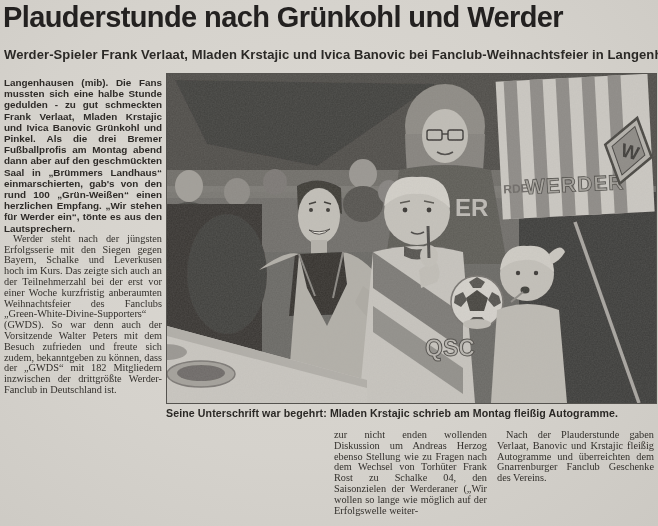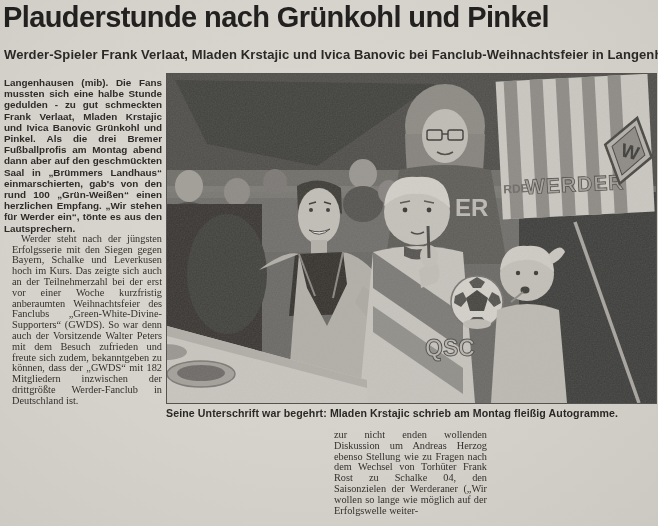--- a/index.html
+++ b/index.html
@@ -14,21 +14,21 @@
     font-family:"Liberation Sans",sans-serif;font-weight:bold;
     font-size:29px;letter-spacing:-0.6px;color:#232120;white-space:nowrap;
   }
   .subheadline{
     position:absolute;left:4px;top:47px;width:650px;margin:0;
     font-family:"Liberation Sans",sans-serif;font-weight:bold;
     font-size:13px;color:#2b2926;white-space:nowrap;letter-spacing:0.1px;
   }
   .col{position:absolute;text-align:justify;hyphens:auto;-webkit-hyphens:auto;}
   .col p{margin:0;font-family:"Liberation Serif",serif;font-size:10.3px;line-height:10.8px;color:#33302c;}
-  .col p.indent{text-indent:9px;margin-left:8px;}
+  .col p.indent{text-indent:9px;}
   .col p.lead{font-family:"Liberation Sans",sans-serif;font-weight:bold;font-size:9.9px;line-height:11.2px;color:#2e2b28;}
   .col-left{left:4px;top:77px;width:158px;height:449px;overflow:hidden;}
   .col-b{top:430px;height:96px;overflow:hidden;}
   .col-2{left:168px;width:157px;}
   .col-3{left:334px;width:153px;}
   .col-4{left:497px;width:157px;}
   .photo{
     position:absolute;left:166px;top:73px;width:489px;height:329px;
     border:1px solid #55534f;box-sizing:content-box;background:#605e5a;
   }
@@ -37,21 +37,21 @@
     position:absolute;left:166px;top:407px;width:491px;margin:0;
     font-family:"Liberation Sans",sans-serif;font-weight:bold;
     font-size:10.6px;color:#2a2825;letter-spacing:0.1px;
   }
 </style>
 </head>
 <body>
 
 <div class="page">
 
-  <h1 class="headline">Plauderstunde nach Grünkohl und Pinkel</h1>
+  <h1 class="headline">Plauderstunde nach Grünkohl und Werder</h1>
   <p class="subheadline">Werder-Spieler Frank Verlaat, Mladen Krstajic und Ivica Banovic bei Fanclub-Weihnachtsfeier in Langenhausen</p>
 
   <div class="col col-left">
     <p class="lead">Langenhausen (mib). Die Fans mussten sich eine halbe Stunde gedulden - zu gut schmeckten Frank Verlaat, Mladen Krstajic und Ivica Banovic Grünkohl und Pinkel. Als die drei Bremer Fußballprofis am Montag abend dann aber auf den geschmückten Saal in „Brümmers Landhaus“ einmarschierten, gab's von den rund 100 „Grün-Weißen“ einen herzlichen Empfang. „Wir stehen für Werder ein“, tönte es aus den Lautsprechern.</p>
     <p class="indent">Werder steht nach der jüngsten Erfolgsserie mit den Siegen gegen Bayern, Schalke und Leverkusen hoch im Kurs. Das zeigte sich auch an der Teilnehmerzahl bei der erst vor einer Woche kurzfristig anberaumten Weihnachtsfeier des Fanclubs „Green-White-Divine-Supporters“ (GWDS). So war denn auch der Vorsitzende Walter Peters mit dem Besuch zufrieden und freute sich zudem, bekanntgeben zu können, dass der „GWDS“ mit 182 Mitgliedern inzwischen der drittgrößte Werder-Fanclub in Deutschland ist.</p>
   </div>
 
   <div class="photo">
     <svg width="489" height="329" viewBox="0 0 489 329" aria-hidden="true">
       <defs>
@@ -195,15 +195,16 @@
   </div>
 
   <p class="caption">Seine Unterschrift war begehrt: Mladen Krstajic schrieb am Montag fleißig Autogramme.</p>
 
   <div class="col col-b col-2">
   </div>
   <div class="col col-b col-3">
     <p>zur nicht enden wollenden Diskussion um Andreas Herzog ebenso Stellung wie zu Fragen nach dem Wechsel von Torhüter Frank Rost zu Schalke 04, den Saisonzielen der Werderaner („Wir wollen so lange wie möglich auf der Erfolgswelle weiter-</p>
   </div>
   <div class="col col-b col-4">
+    <p class="indent">Nach der Plauderstunde gaben Verlaat, Banovic und Krstajic fleißig Autogramme und überreichten dem Gnarrenburger Fanclub Geschenke des Vereins.</p>
   </div>
 
 </div>
 
 </body></html>

